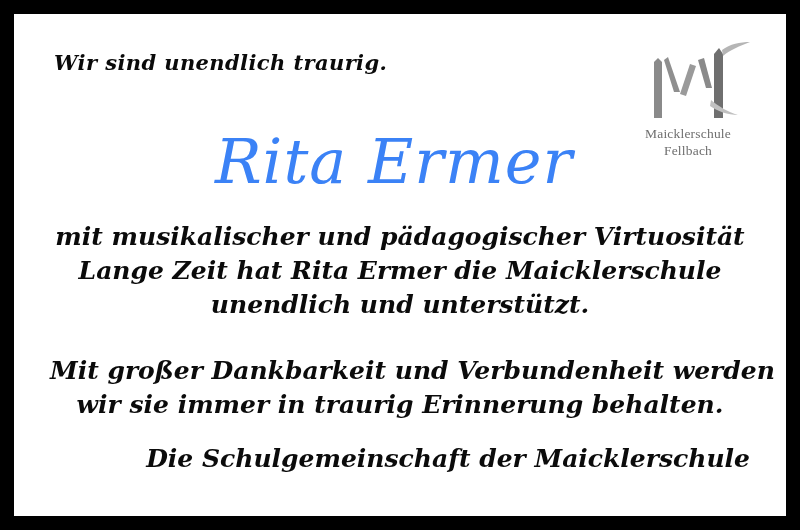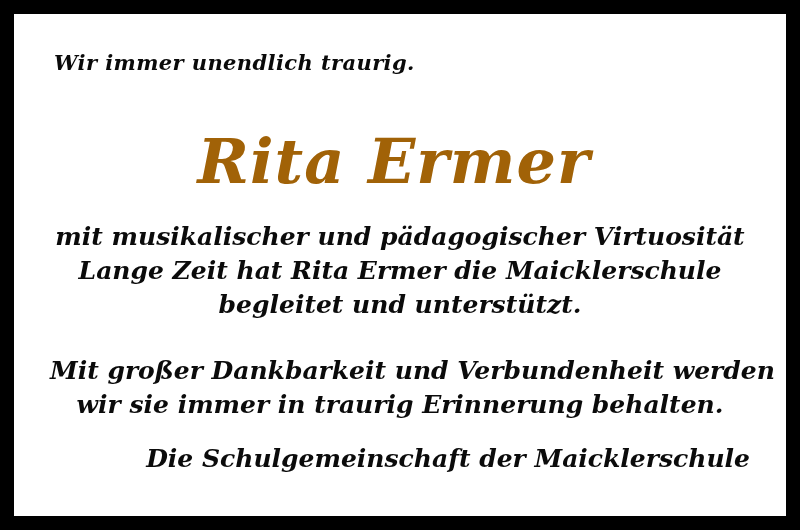--- a/index.html
+++ b/index.html
@@ -37,24 +37,24 @@
     white-space: nowrap;
   }
   .name {
     position: absolute;
     left: 0;
     top: 112px;
     width: 760px;
     text-align: center;
     font-family: "DejaVu Serif", "Liberation Serif", serif;
     font-style: italic;
-    font-weight: bold;
+    font-weight: normal;
     font-size: 62px;
     line-height: 72px;
-    color: #a16207;
+    color: #3b82f6;
     letter-spacing: 1px;
   }
   .para {
     position: absolute;
     width: 700px;
     left: 36px;
     text-align: center;
     font-family: "DejaVu Serif", "Liberation Serif", serif;
     font-style: italic;
     font-weight: bold;
@@ -99,34 +99,50 @@
     line-height: 17px;
     letter-spacing: 0.2px;
   }
 </style>
 </head>
 <body>
 
 <div id="page">
   <div class="inner">
 
-    <div class="opening">Wir immer unendlich traurig.</div>
+    <div class="opening">Wir sind unendlich traurig.</div>
 
     <div class="name">Rita Ermer</div>
 
     <div class="para" id="para1">
       <span class="line">mit musikalischer und pädagogischer Virtuosität</span>
       <span class="line">Lange Zeit hat Rita Ermer die Maicklerschule</span>
-      <span class="line">begleitet und unterstützt.</span>
+      <span class="line">unendlich und unterstützt.</span>
     </div>
 
     <div class="para" id="para2">
       <span class="line">Mit großer Dankbarkeit und Verbundenheit werden</span>
       <span class="line">wir sie immer in traurig Erinnerung behalten.</span>
     </div>
 
     <div class="para" id="closing">
       <span class="line">Die Schulgemeinschaft der Maicklerschule</span>
     </div>
 
+    <div class="logo">
+      <div class="logo-mark">
+        <svg width="140" height="85" viewBox="0 0 140 85" xmlns="http://www.w3.org/2000/svg">
+
+          <path d="M36 78 L36 22 L40 18 L44 22 L44 78 Z" fill="#8a8a8a"></path>
+          <path d="M46 20 L56 52 L62 52 L50 17 Z" fill="#8f8f8f"></path>
+          <path d="M62 54 L72 24 L78 26 L68 56 Z" fill="#9a9a9a"></path>
+          <path d="M80 20 L88 48 L94 48 L86 18 Z" fill="#8a8a8a"></path>
+          <path d="M96 78 L96 14 L101 8 L105 14 L105 78 Z" fill="#6f6f6f"></path>
+          <path d="M104 10 C112 4 122 2 132 2 C122 6 112 10 105 16 Z" fill="#b5b5b5"></path>
+          <path d="M93 60 C100 66 110 72 120 75 C110 75 99 71 92 66 Z" fill="#c0c0c0"></path>
+        </svg>
+      </div>
+      <div class="logo-text">Maicklerschule</div>
+      <div class="logo-text">Fellbach</div>
+    </div>
 
   </div>
 </div>
 
 </body></html>

